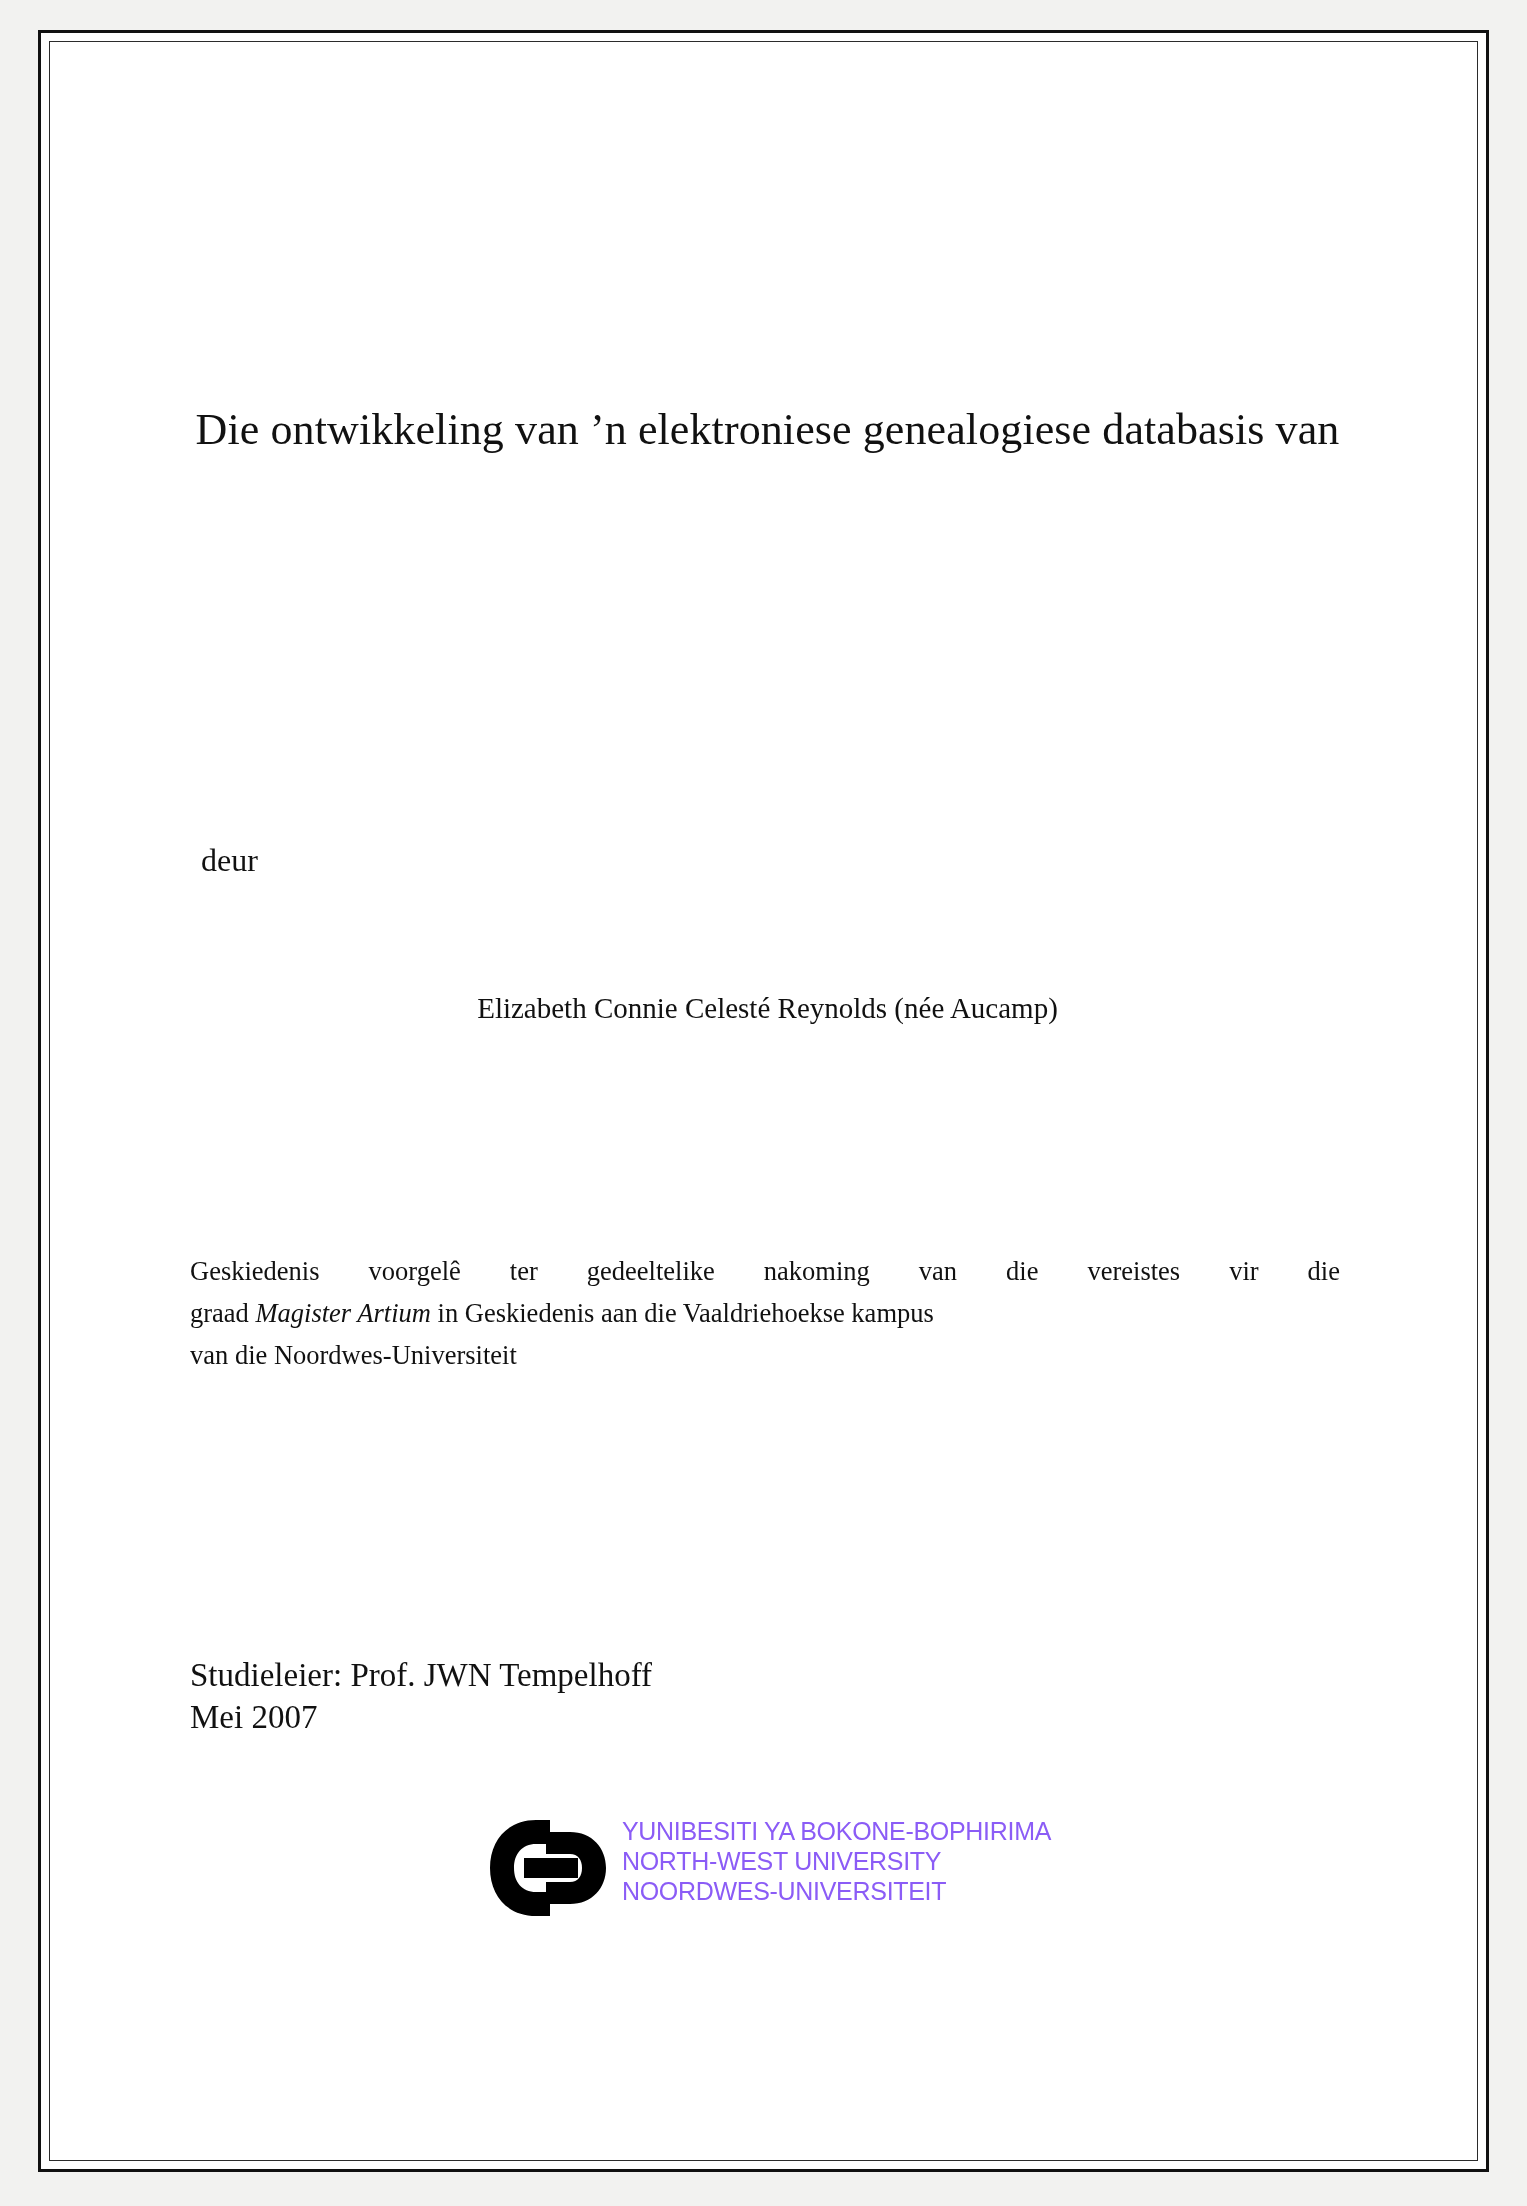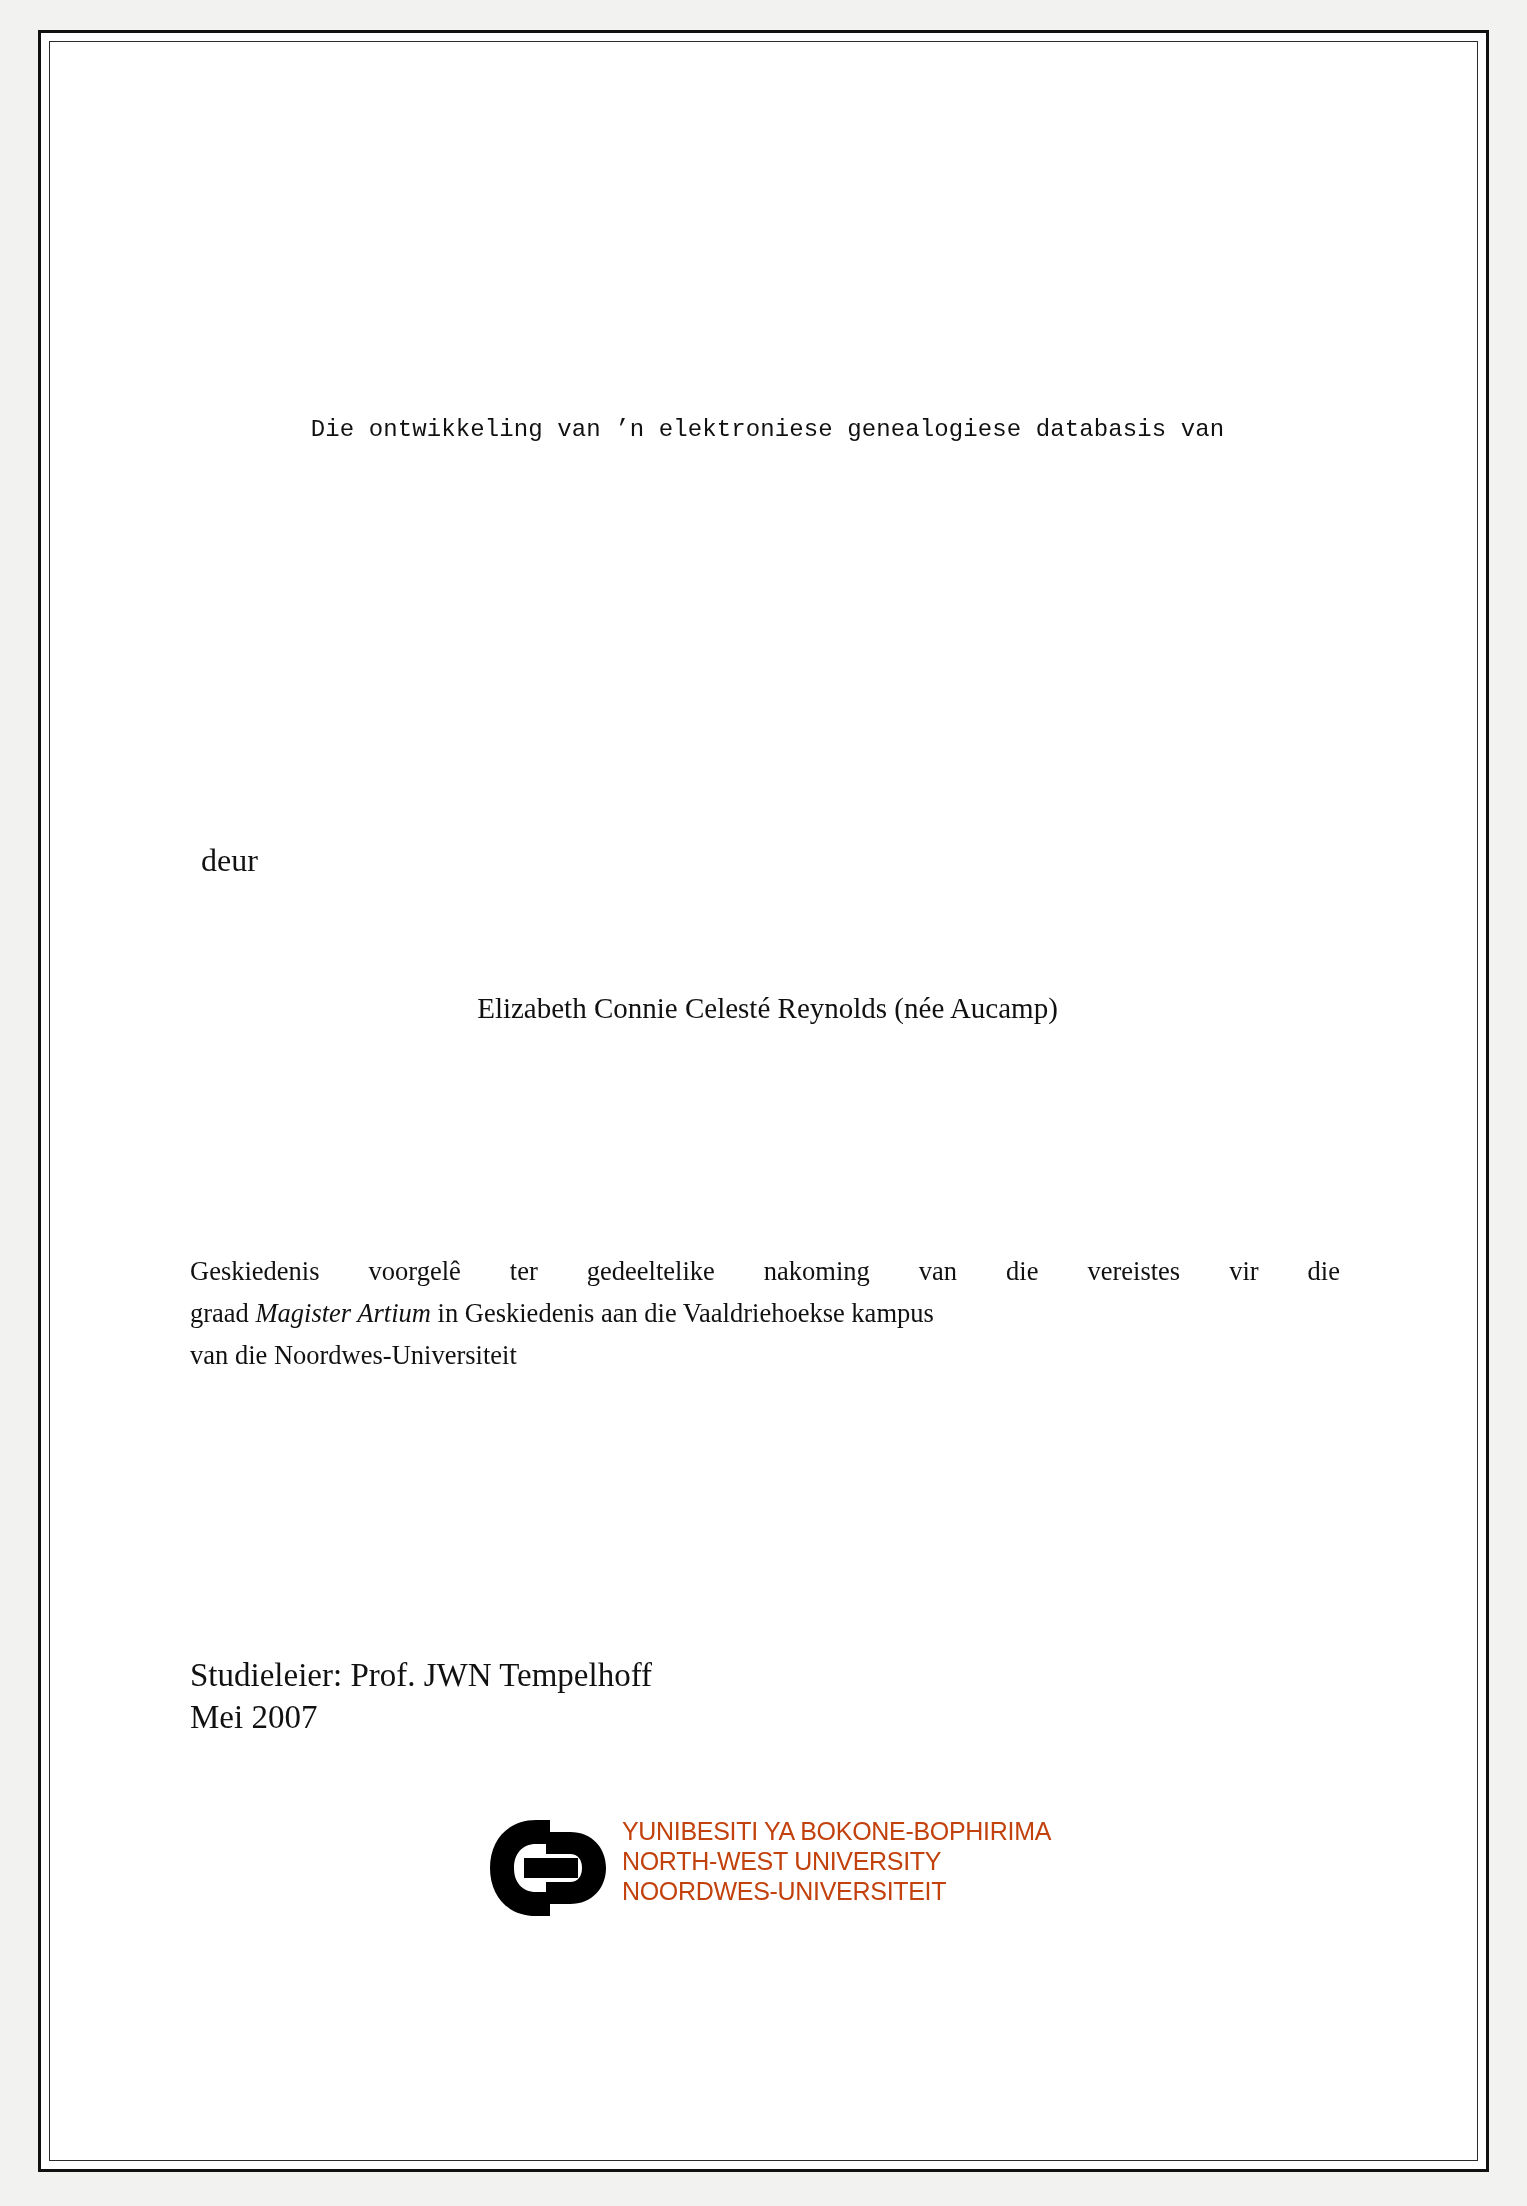--- a/index.html
+++ b/index.html
@@ -57,25 +57,24 @@
 
   
   .title-block {
     position: absolute;
     top: 352px;
     left: 0;
     width: 1155px;
     text-align: center;
   }
   .title-line {
-    font-size: 24px;
+    font-size: 44px;
     line-height: 72px;
     letter-spacing: 0.1px;
     white-space: nowrap;
-    font-family: Liberation Mono, monospace;
   }
 
   
   .by-label {
     position: absolute;
     top: 800px;
     left: 11px;
     width: 1155px;
     text-align: left;
     font-size: 32px;
@@ -138,21 +137,21 @@
     flex: 0 0 auto;
     margin-right: 10px;
     position: relative;
     top: 2px;
   }
   .logo-text {
     font-family: "Liberation Sans", sans-serif;
     font-size: 25px;
     line-height: 30px;
     letter-spacing: -0.3px;
-    color: #c2410c;
+    color: #8b5cf6;
     padding-top: 4px;
     white-space: nowrap;
   }
 </style>
 </head>
 <body>
 
 <div class="scan">
   <div class="page-border">
     <div class="page-inner">

